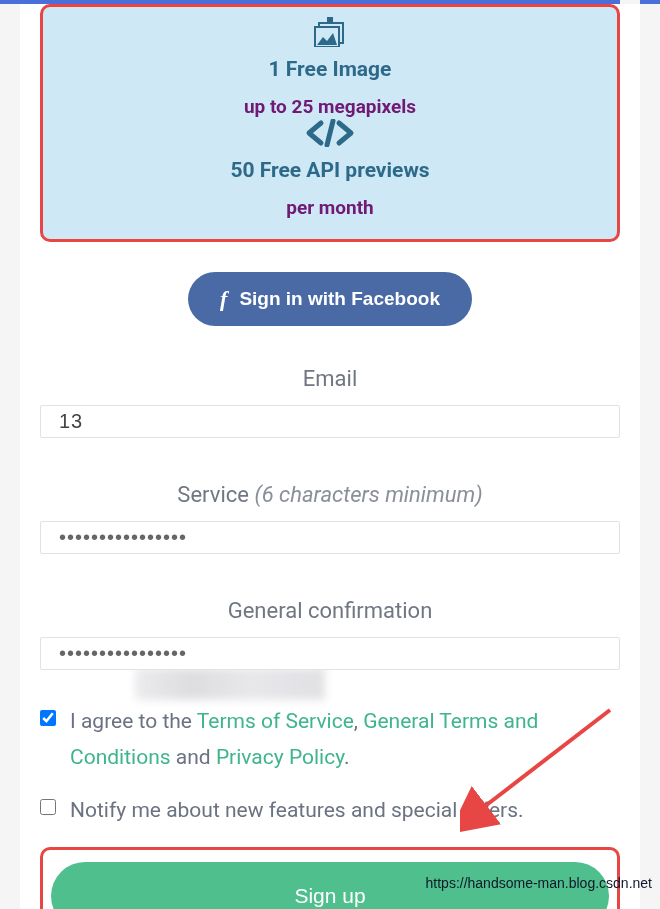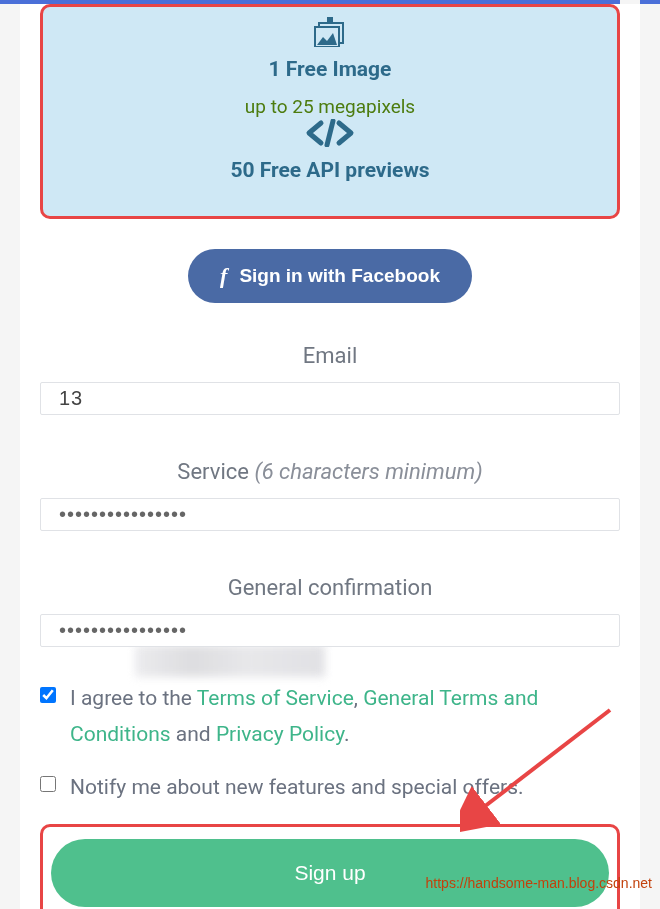--- a/index.html
+++ b/index.html
@@ -50,23 +50,23 @@
       justify-content: center;
       margin-bottom: 10px;
     }
     .promo-title {
       color: #2d6a8a;
       font-weight: 700;
       font-size: 21px;
       margin-bottom: 14px;
     }
     .promo-sub {
-      color: #4d7c0f;
+      color: #701a75;
       font-size: 19px;
-      font-weight: 400;
+      font-weight: 700;
     }
     .fb-button {
       display: flex;
       align-items: center;
       justify-content: center;
       background: #4a6aa5;
       color: #fff;
       border: none;
       border-radius: 999px;
       padding: 14px 32px;
@@ -159,21 +159,21 @@
     .arrow-svg {
       position: absolute;
       top: 700px;
       left: 460px;
       pointer-events: none;
     }
     .watermark {
       position: absolute;
       bottom: 18px;
       right: 8px;
-      color: #c2410c;
+      color: #0f172a;
       font-size: 14px;
       font-family: Arial, sans-serif;
     }
     .form-group { position: relative; }
   </style>
 </head>
 <body>
 
 <div class="top-bar"></div>
 <div class="top-bar-gap"></div>
@@ -195,20 +195,21 @@
     </div>
     <div class="promo-col">
       <div class="promo-icon">
         <svg width="50" height="28" viewBox="0 0 50 28">
           <polyline points="16,4 4,14 16,24" fill="none" stroke="#2d6a8a" stroke-width="5" stroke-linecap="round" stroke-linejoin="round"></polyline>
           <polyline points="34,4 46,14 34,24" fill="none" stroke="#2d6a8a" stroke-width="5" stroke-linecap="round" stroke-linejoin="round"></polyline>
           <line x1="28" y1="2" x2="22" y2="26" stroke="#2d6a8a" stroke-width="5" stroke-linecap="round"></line>
         </svg>
       </div>
       <div class="promo-title">50 Free API previews</div>
+      <div class="promo-sub">per month</div>
     </div>
   </div>
 
   <div style="text-align:center;">
     <button class="fb-button">
       <span class="fb-icon">f</span>
       <span>Sign in with Facebook</span>
     </button>
   </div>
 

